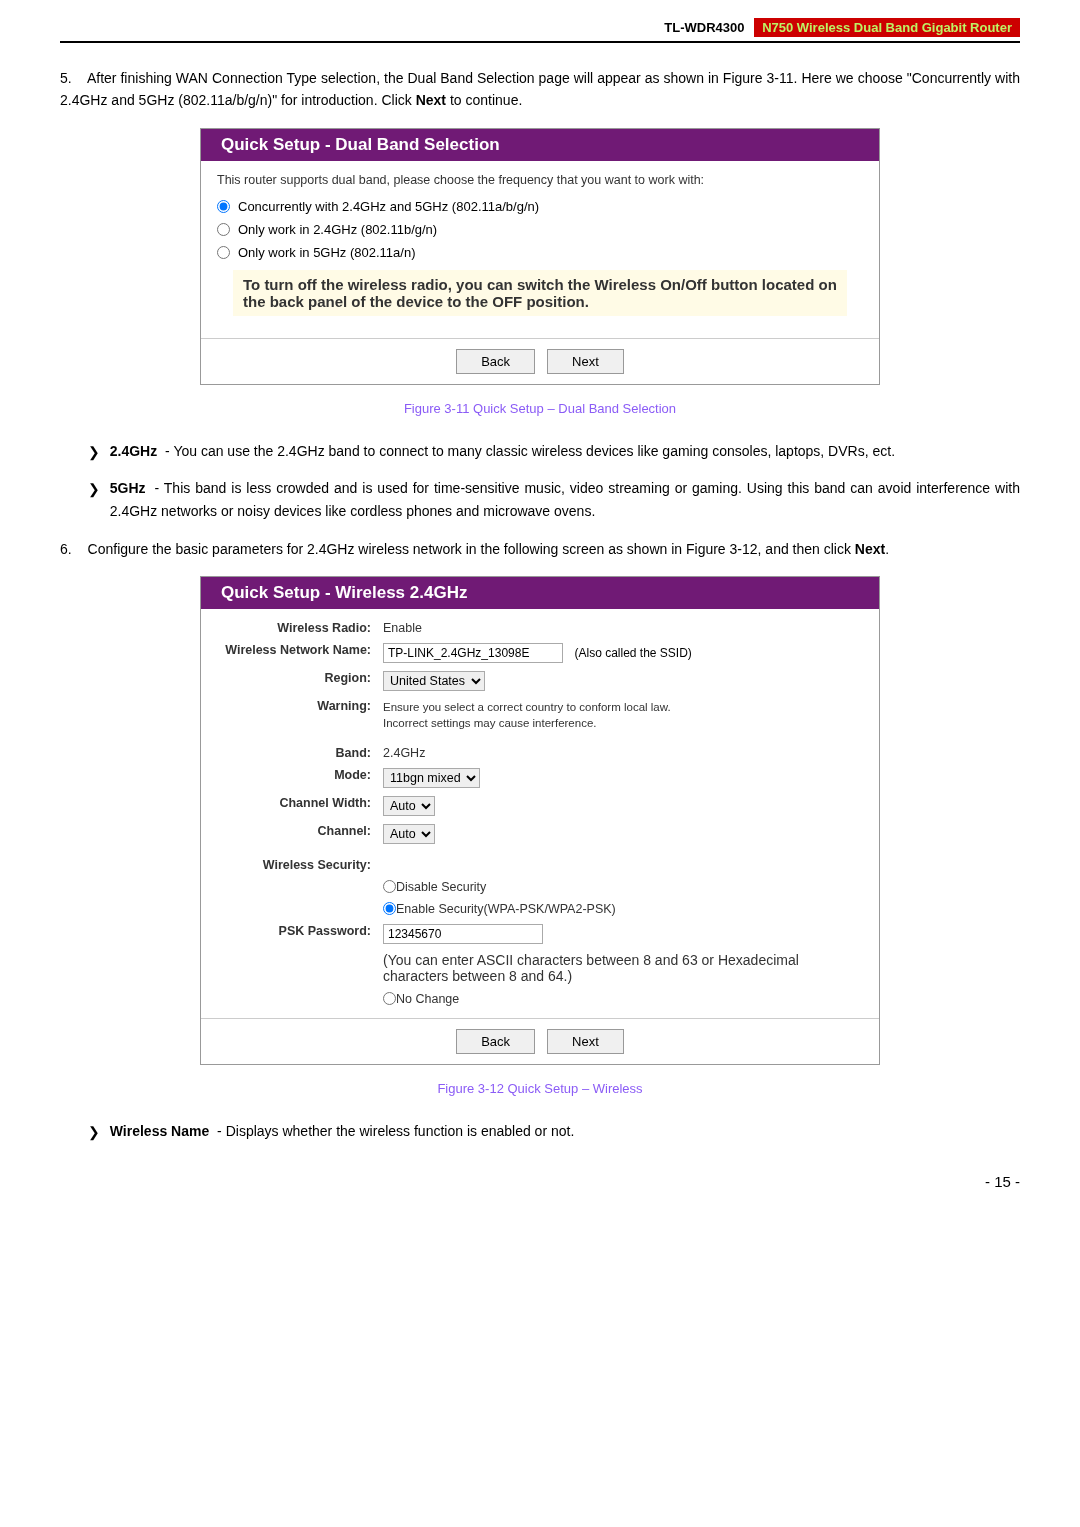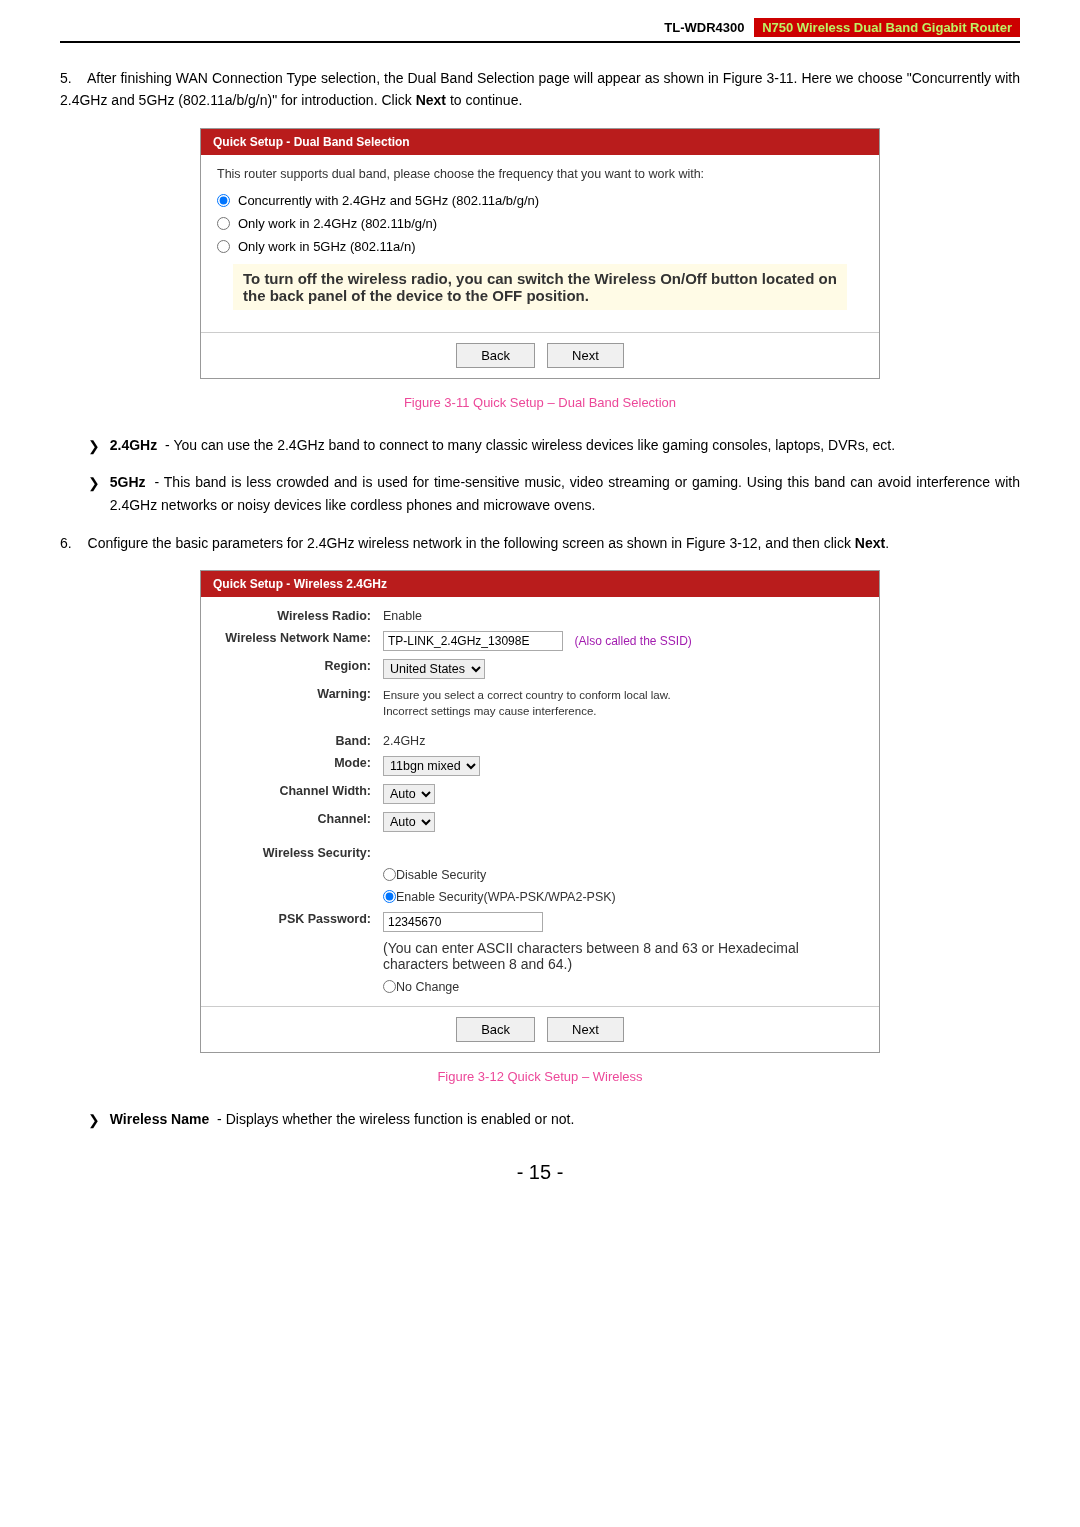--- a/index.html
+++ b/index.html
@@ -41,25 +41,25 @@
       margin-right: 12px;
       font-weight: normal;
     }
     .panel {
       border: 1px solid #999;
       margin: 16px auto;
       max-width: 680px;
       background: #fff;
     }
     .panel-header {
-      background: #b91c1c;
+      background: #701a75;
       color: #fff;
       font-weight: bold;
-      padding: 6px 12px;
-      font-size: 12px;
+      padding: 6px 20px;
+      font-size: 17px;
     }
     .panel-body {
       padding: 12px 16px;
       font-size: 13px;
     }
     .panel-desc {
       color: #333;
       margin-bottom: 12px;
       font-size: 12.5px;
     }
@@ -94,21 +94,21 @@
       border: 1px solid #999;
       font-size: 13px;
       cursor: pointer;
       min-width: 70px;
       text-align: center;
     }
     .figure-caption {
       text-align: center;
       font-size: 13px;
       margin: 6px 0 16px 0;
-      color: #ec4899;
+      color: #8b5cf6;
     }
     .bullet-list {
       margin: 0 0 16px 28px;
     }
     .bullet-item {
       display: flex;
       align-items: flex-start;
       margin-bottom: 14px;
       text-align: justify;
       line-height: 1.6;
@@ -166,23 +166,23 @@
     .radio-inline {
       display: flex;
       align-items: center;
       gap: 0;
     }
     .hint-text {
       font-size: 14px;
       color: #555;
     }
     .page-num {
-      text-align: center;
+      text-align: right;
       margin-top: 30px;
-      font-size: 20px;
+      font-size: 15px;
     }
   </style>
 </head>
 <body>
 
 <div class="header">
   <span class="model">TL-WDR4300</span>
   <span class="product-name">N750 Wireless Dual Band Gigabit Router</span>
 </div>
 
@@ -244,21 +244,21 @@
       <table class="form-table">
         <tbody>
           <tr>
             <td class="label-col">Wireless Radio:</td>
             <td class="value-col">Enable</td>
           </tr>
           <tr>
             <td class="label-col">Wireless Network Name:</td>
             <td class="value-col">
               <input type="text" style="width: 180px;" value="TP-LINK_2.4GHz_13098E">
-              <span style="margin-left:8px;font-size:12px;color:#a21caf;">(Also called the SSID)</span>
+              <span style="margin-left:8px;font-size:12px;color:#000000;">(Also called the SSID)</span>
             </td>
           </tr>
           <tr>
             <td class="label-col">Region:</td>
             <td class="value-col">
               <select>
                 <option>United States</option>
               </select>
             </td>
           </tr>

